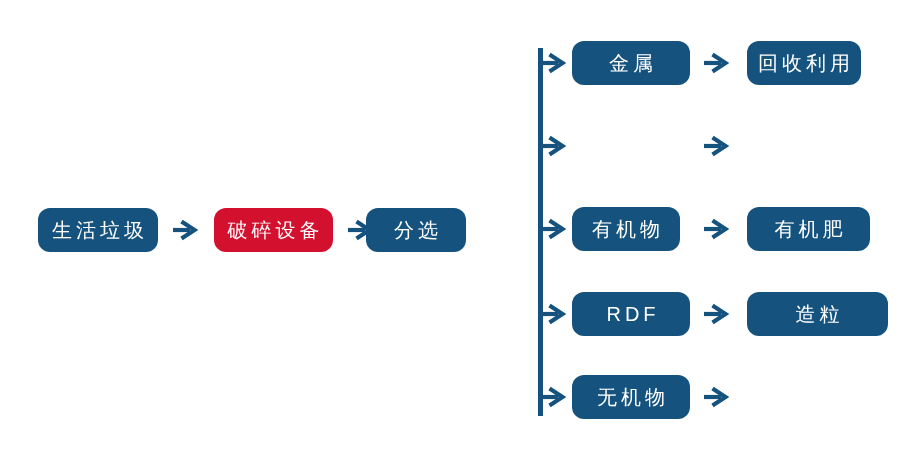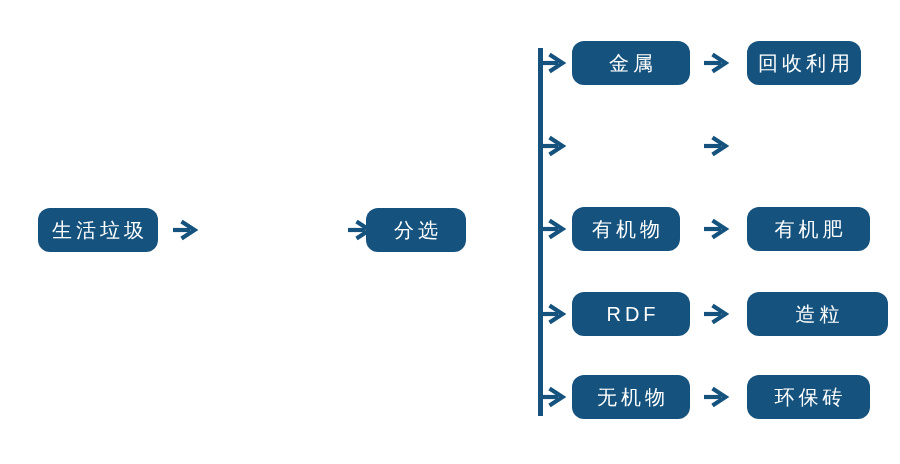--- a/index.html
+++ b/index.html
@@ -54,20 +54,21 @@
 
   <div class="node blue" style="left:38px;top:208px;width:120px">生活垃圾</div>
 
   <div class="arrow" style="left:171px;top:218px">
       <svg viewBox="0 0 30 24" xmlns="http://www.w3.org/2000/svg">
         <path d="M2 12 H19" stroke="#15537E" stroke-width="4.2" fill="none"></path>
         <path d="M10.5 3.5 L23.5 12 L10.5 20.5" stroke="#15537E" stroke-width="4.2" fill="none" stroke-linejoin="miter"></path>
       </svg>
     </div>
 
+  <div class="node red" style="left:214px;top:208px;width:119px">破碎设备</div>
 
   <div class="arrow" style="left:346px;top:218px">
       <svg viewBox="0 0 30 24" xmlns="http://www.w3.org/2000/svg">
         <path d="M2 12 H19" stroke="#15537E" stroke-width="4.2" fill="none"></path>
         <path d="M10.5 3.5 L23.5 12 L10.5 20.5" stroke="#15537E" stroke-width="4.2" fill="none" stroke-linejoin="miter"></path>
       </svg>
     </div>
 
   <div class="node blue" style="left:366px;top:208px;width:100px">分选</div>
 
@@ -137,15 +138,14 @@
         <path d="M10.5 3.5 L23.5 12 L10.5 20.5" stroke="#15537E" stroke-width="4.2" fill="none" stroke-linejoin="miter"></path>
       </svg>
     </div>
   <div class="node blue" style="left:572px;top:375px;width:118px">无机物</div>
   <div class="arrow" style="left:702px;top:385px">
       <svg viewBox="0 0 30 24" xmlns="http://www.w3.org/2000/svg">
         <path d="M2 12 H19" stroke="#15537E" stroke-width="4.2" fill="none"></path>
         <path d="M10.5 3.5 L23.5 12 L10.5 20.5" stroke="#15537E" stroke-width="4.2" fill="none" stroke-linejoin="miter"></path>
       </svg>
     </div>
-  <div class="node blue" style="left:747px;top:375px;width:123px">环保砖</div>
 
 </div>
 
 </body></html>

